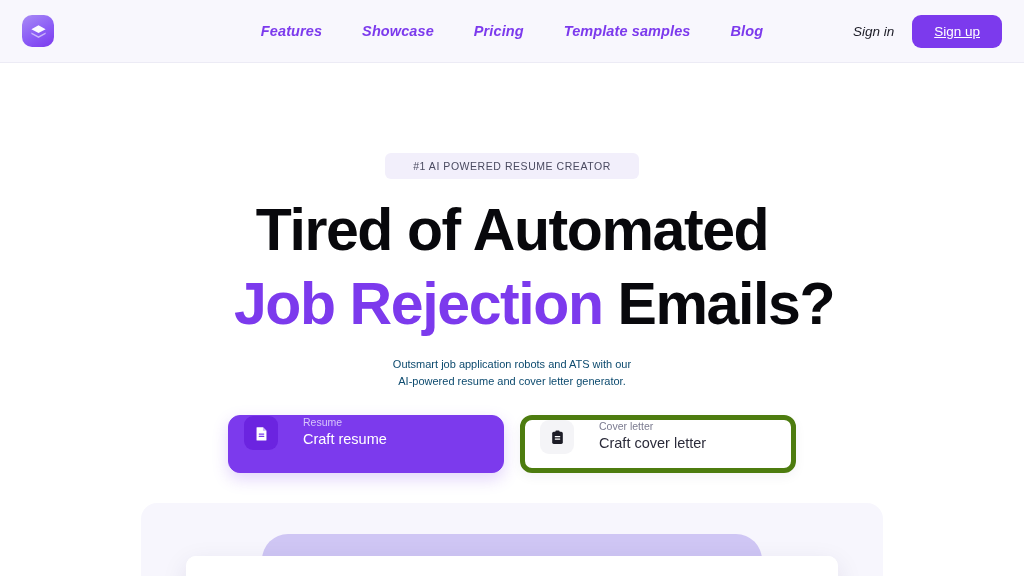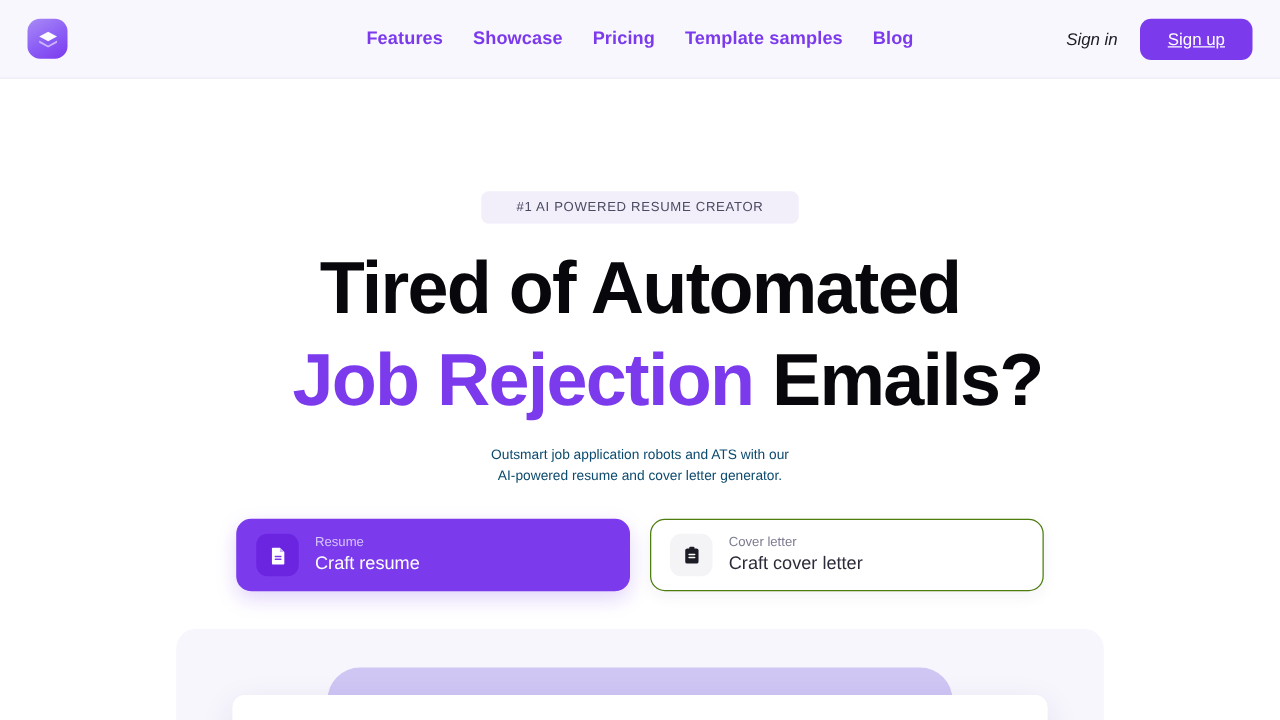--- a/index.html
+++ b/index.html
@@ -38,21 +38,22 @@
     justify-content: center;
     flex: 0 0 auto;
   }
   .logo svg { display: block; }
 
   .nav {
     position: absolute;
     left: 50%;
     transform: translateX(-50%);
     display: flex;
-    gap: 24px;
+    gap: 40px;
+    font-style: italic;
   }
   .nav-link {
     font-size: 14.5px;
     font-weight: 600;
     color: #7c3aed;
     text-decoration: none;
     white-space: nowrap;
     letter-spacing: .1px;
   }
 
@@ -123,39 +124,38 @@
 
   
   .cta-row {
     margin-top: 25px;
     display: flex;
     justify-content: center;
     gap: 16px;
   }
 
   .cta {
-    width: 315px;
+    width: 276px;
     height: 58px;
     border-radius: 12px;
     display: flex;
-    align-items: center;
-    gap: 13px;
+    gap: 25px;
     padding: 0 15px;
     text-align: left;
     cursor: pointer;
     font-family: inherit;
   }
   .cta-primary {
     background: #7c3aed;
     border: 1px solid #7c3aed;
     box-shadow: 0 6px 16px rgba(124,58,237,.22);
   }
   .cta-secondary {
     background: #ffffff;
-    border: 1px solid #4d7c0f;
+    border: 5px solid #4d7c0f;
     box-shadow: 0 4px 12px rgba(30,20,70,.05);
   }
 
   .cta-icon {
     width: 34px;
     height: 34px;
     border-radius: 9px;
     display: flex;
     align-items: center;
     justify-content: center;

